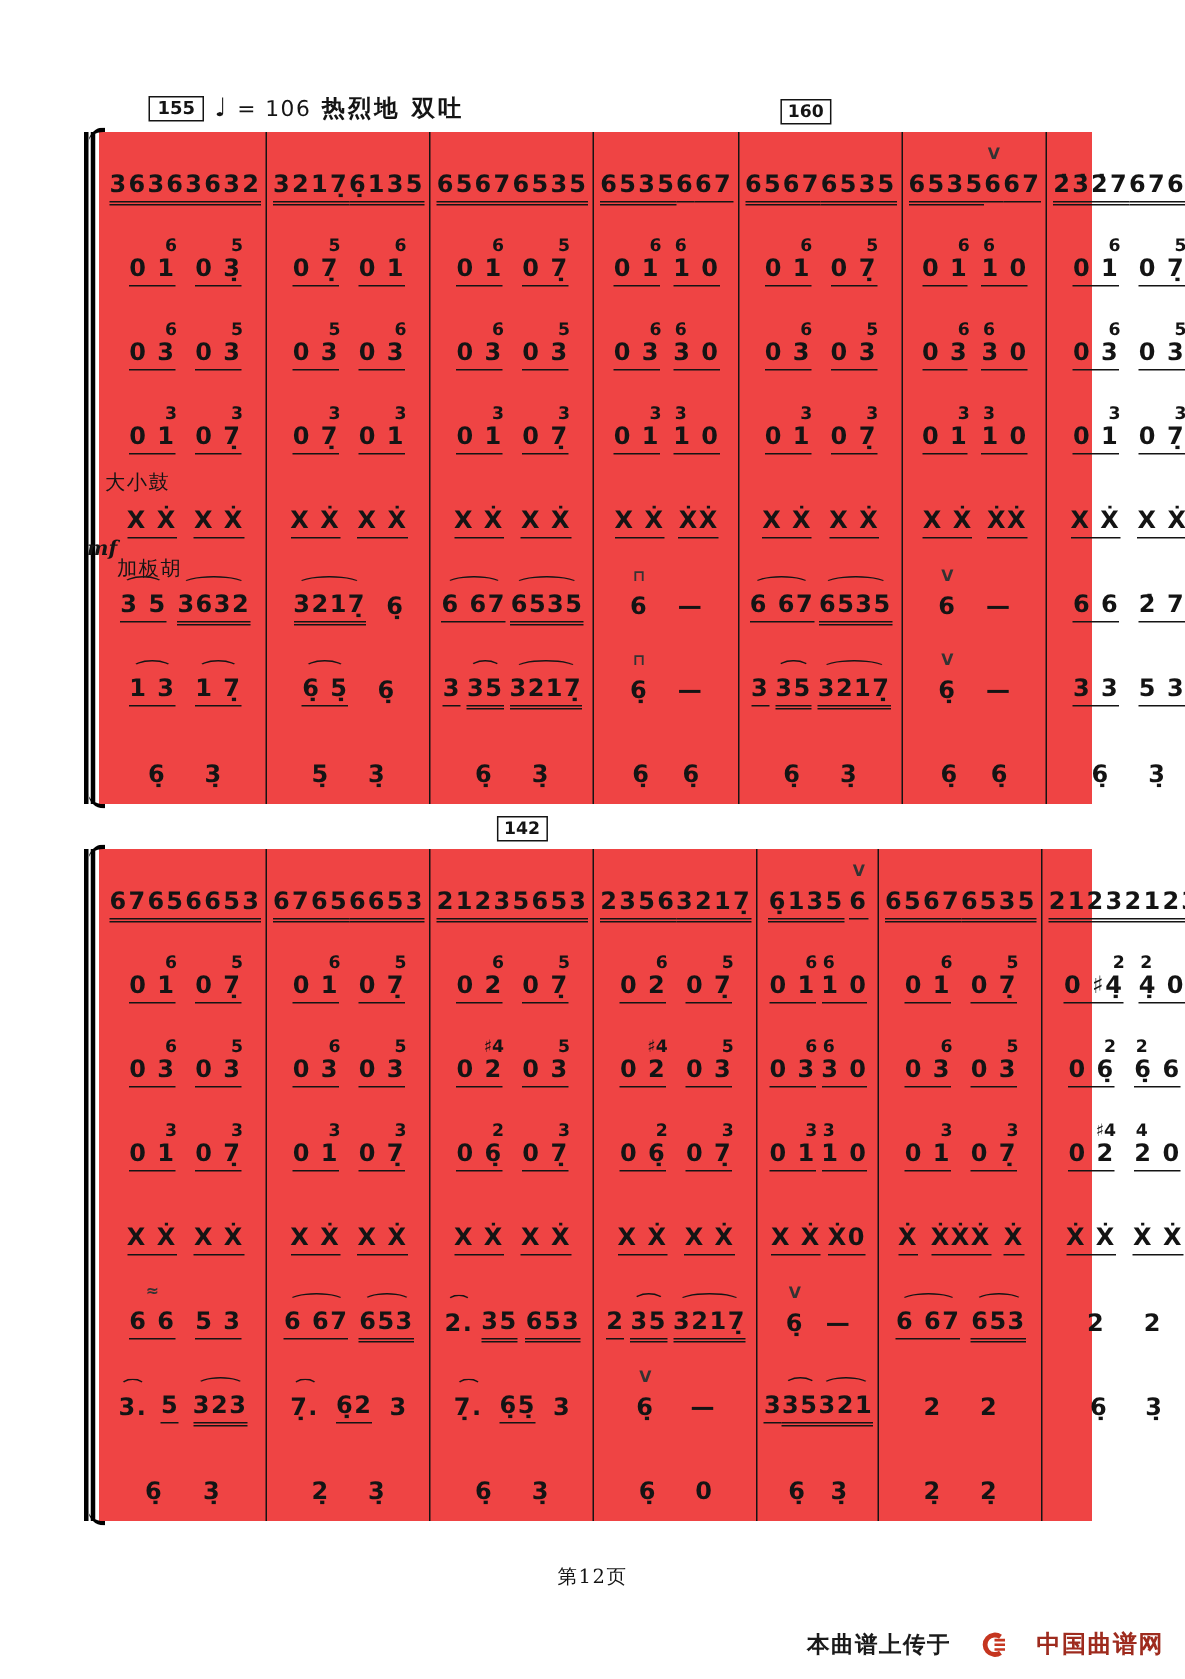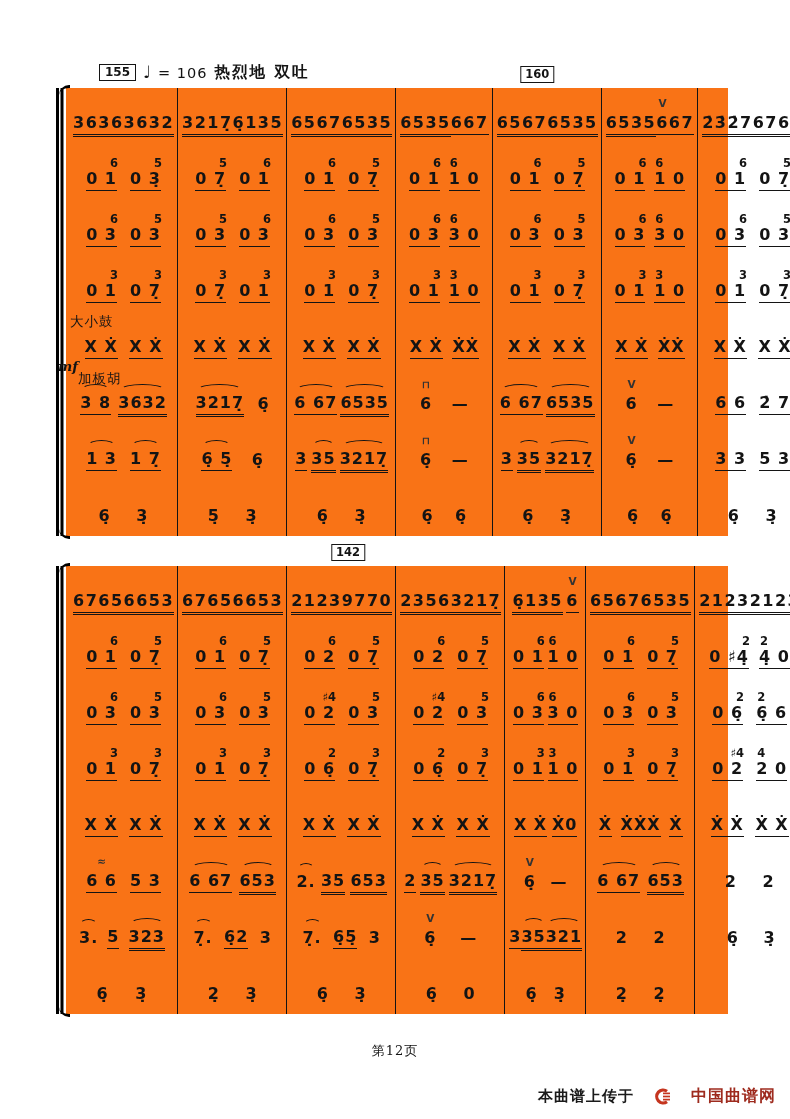--- a/index.html
+++ b/index.html
@@ -9,21 +9,21 @@
     overflow:hidden;
   }
   
   .header{position:absolute;top:62px;left:58px;display:flex;align-items:center;gap:7px;padding-left:41px;}
   .mbox-inline{border:1.6px solid #141414;font-size:12px;font-weight:bold;padding:0 5px;line-height:15px;}
   .note-glyph{font-size:17px;line-height:1;}
   .tempo-text{font-size:14.5px;letter-spacing:1px;}
   .expr-text{font-size:15.5px;font-weight:bold;letter-spacing:2px;}
   
   .score{position:absolute;top:88px;left:66px;width:662px;}
-  .system{position:relative;display:grid;grid-template-columns:repeat(7,1fr);background:#f97316;}
+  .system{position:relative;display:grid;grid-template-columns:repeat(7,1fr);background:#ef4444;}
   .system + .system{margin-top:30px;}
   .sysbar{position:absolute;left:-10px;top:0;bottom:0;width:3px;background:#000;box-shadow:4.5px 0 0 #000;}
   .sysbar::before{content:'';position:absolute;top:-3px;left:3px;width:11px;height:12px;
     border-top:3px solid #000;border-top-left-radius:10px;}
   .sysbar::after{content:'';position:absolute;bottom:-3px;left:3px;width:11px;height:12px;
     border-bottom:3px solid #000;border-bottom-left-radius:10px;}
   .mbox{position:absolute;top:-22px;border:1.5px solid #141414;font-size:11.5px;font-weight:bold;
     padding:0 4px;line-height:15px;background:#fff;transform:translateX(-55%);z-index:2;}
   .cell{position:relative;display:flex;justify-content:space-evenly;align-items:flex-end;
     height:56px;box-sizing:border-box;border-right:1.5px solid #141414;
@@ -209,21 +209,21 @@
         <span class="grp"><span class="nt u1">X Ẋ</span></span>
         <span class="grp"><span class="nt u1">ẊẊ</span></span>
       </div>
       <div class="cell r4">
         <span class="grp"><span class="nt u1">X Ẋ</span></span>
         <span class="grp"><span class="nt u1">X Ẋ</span></span>
       </div>
       <div class="cell r5 c0">
         <span class="dyn">mf</span>
         <span class="lbl">加板胡</span>
-        <span class="grp"><span class="nt u1">3 8</span><span class="arc"></span></span>
+        <span class="grp"><span class="nt u1">3 5</span><span class="arc"></span></span>
         <span class="grp"><span class="nt u2">3632</span><span class="arc"></span></span>
       </div>
       <div class="cell r5">
         <span class="grp"><span class="nt u2">3217̣</span><span class="arc"></span></span>
         <span class="grp"><span class="nt u0">6̣</span></span>
       </div>
       <div class="cell r5">
         <span class="grp"><span class="nt u1">6 67</span><span class="arc"></span></span>
         <span class="grp"><span class="nt u2">6535</span><span class="arc"></span></span>
       </div>
@@ -308,21 +308,21 @@
       <div class="cell r0 c0">
         <span class="grp"><span class="nt u2">6765</span></span>
         <span class="grp"><span class="nt u2">6653</span></span>
       </div>
       <div class="cell r0">
         <span class="grp"><span class="nt u2">6765</span></span>
         <span class="grp"><span class="nt u2">6653</span></span>
       </div>
       <div class="cell r0">
         <span class="grp"><span class="nt u2">2123</span></span>
-        <span class="grp"><span class="nt u2">9770</span></span>
+        <span class="grp"><span class="nt u2">5653</span></span>
       </div>
       <div class="cell r0">
         <span class="grp"><span class="nt u2">2356</span></span>
         <span class="grp"><span class="nt u2">3217̣</span></span>
       </div>
       <div class="cell r0">
         <span class="grp"><span class="nt u2">6̣135</span></span>
         <span class="grp"><span class="nt u1">6</span><span class="mark">V</span></span>
       </div>
       <div class="cell r0">

